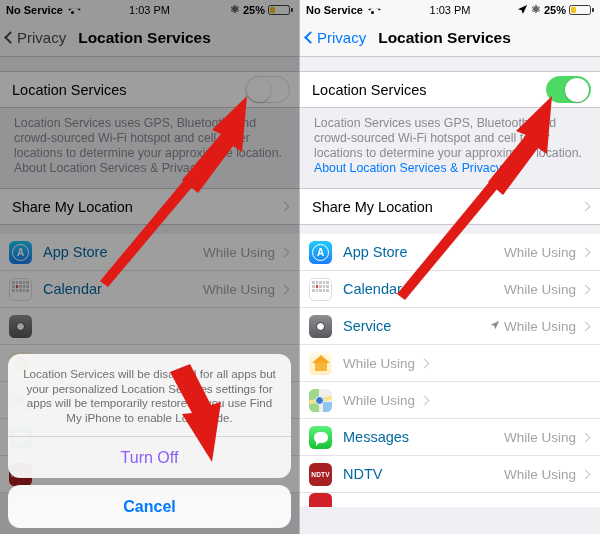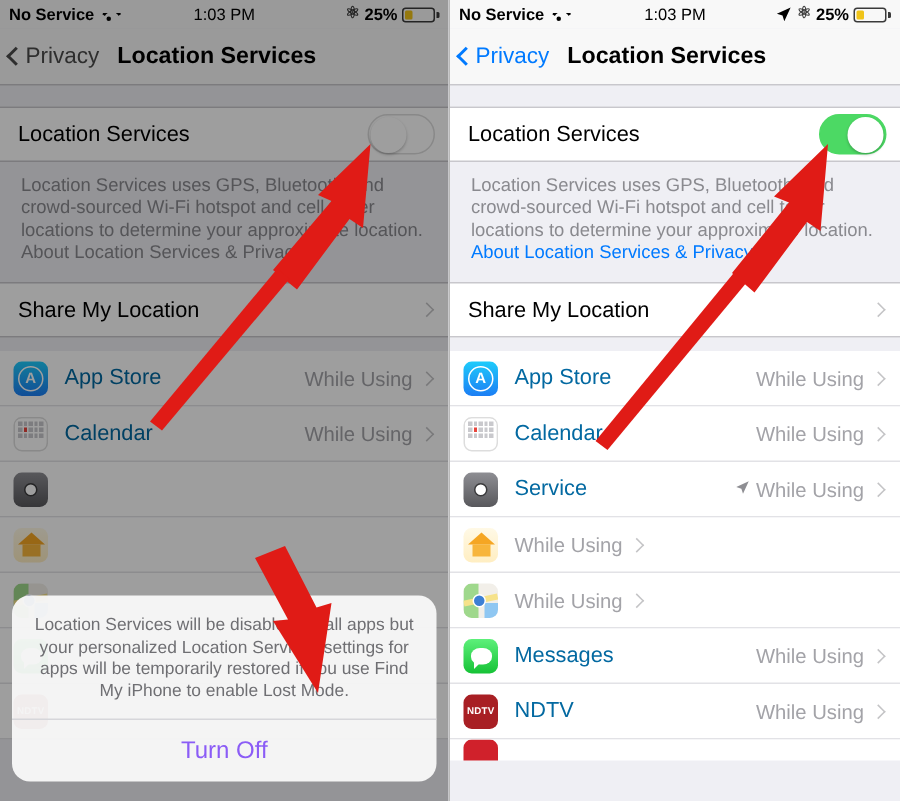--- a/index.html
+++ b/index.html
@@ -297,20 +297,21 @@
       </div>
     </div>
 
     <div class="dimmer"></div>
 
     <div class="alert-wrap">
       <div class="alert-sheet">
         <div class="alert-msg">Location Services will be disabled for all apps but your personalized Location Services settings for apps will be temporarily restored if you use Find My iPhone to enable Lost Mode.</div>
         <div class="alert-action">Turn Off</div>
       </div>
+      <div class="alert-cancel">Cancel</div>
     </div>
   </div>
 
   <div class="phone right">
 
     <div class="statusbar">
       <div class="sb-left">
         <span>No Service</span>
         <span class="wifi-ico"></span>
       </div>

